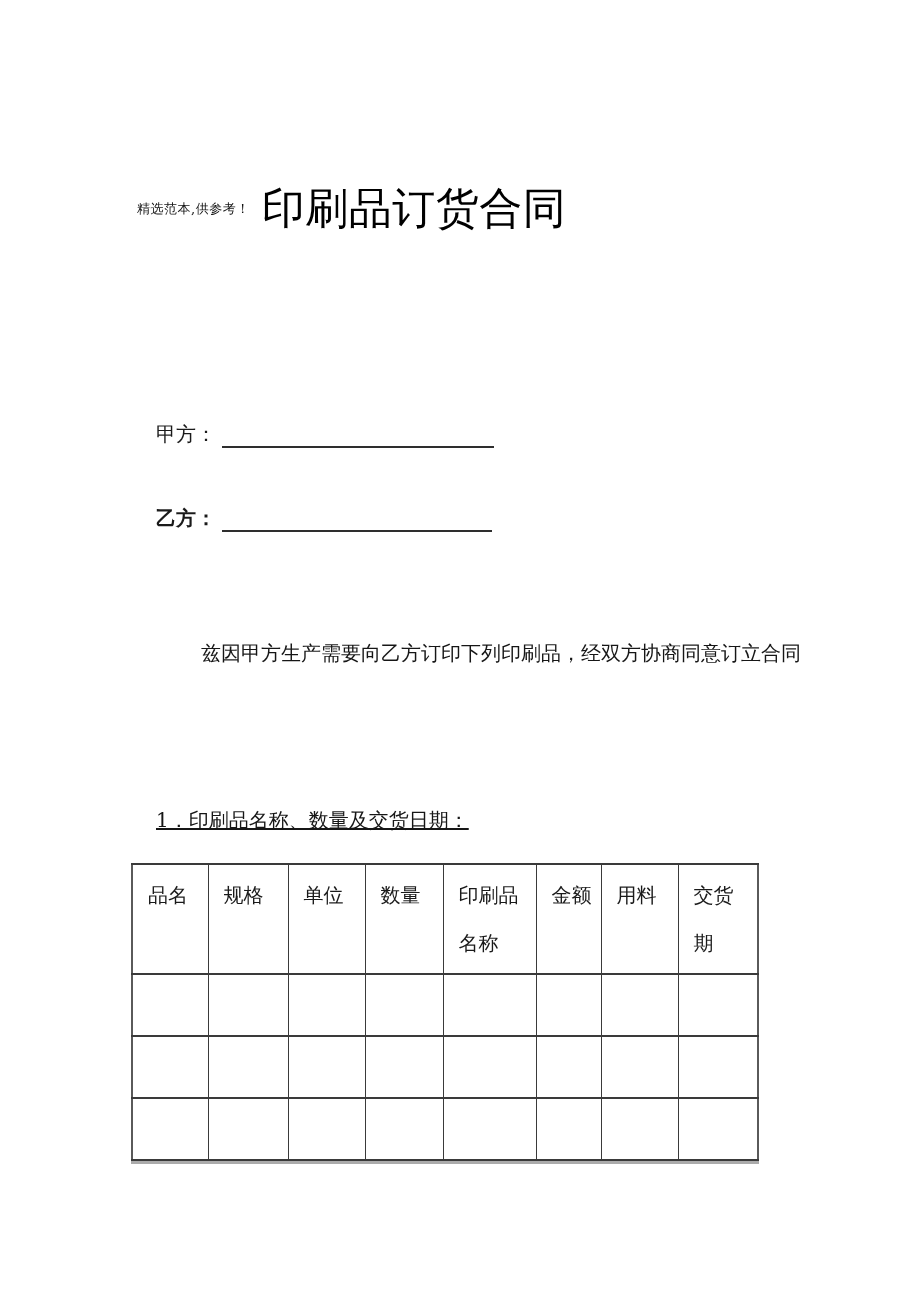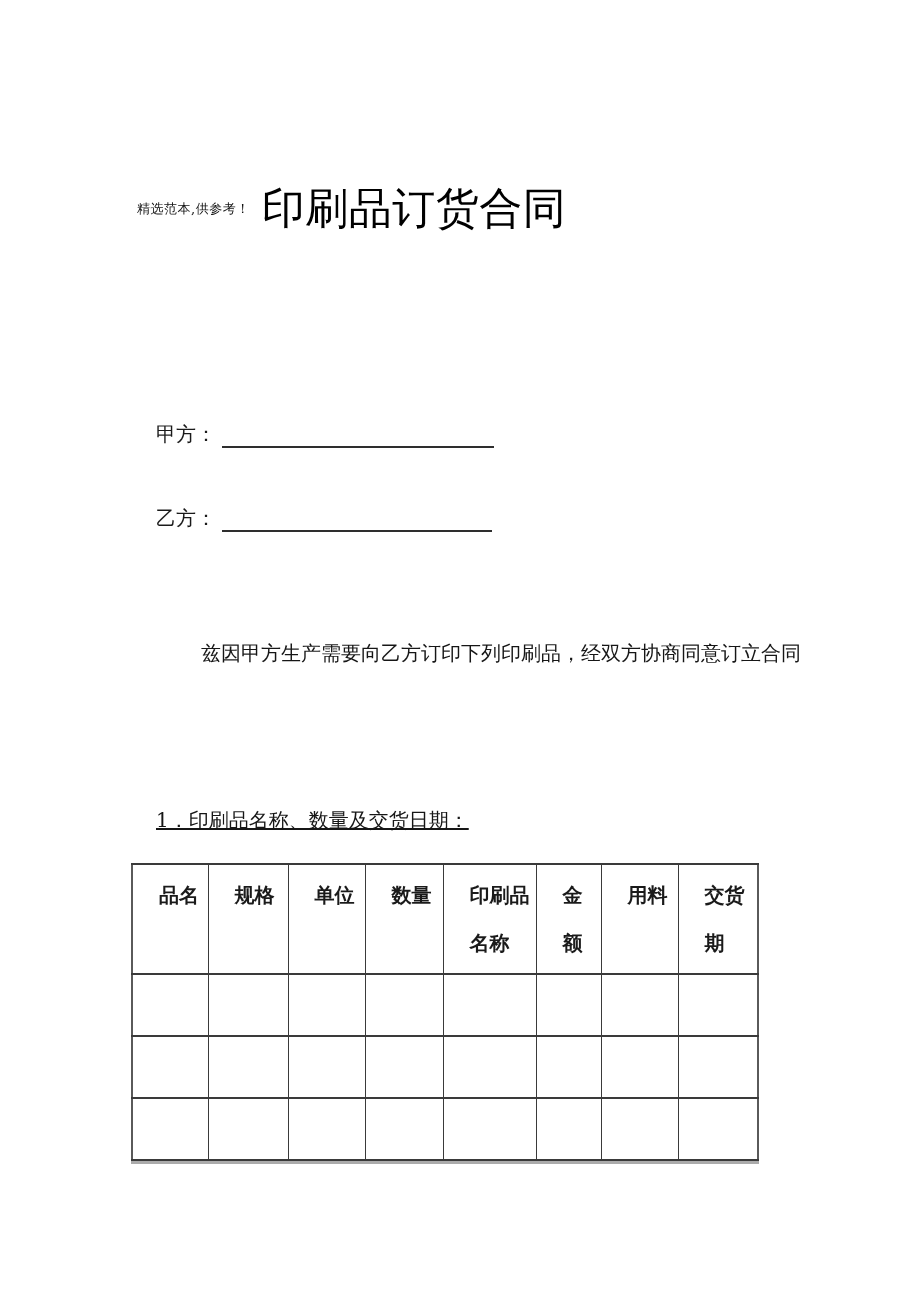--- a/index.html
+++ b/index.html
@@ -37,21 +37,21 @@
     letter-spacing: 0.5px;
   }
 
   .party-line {
     position: absolute;
     left: 156px;
     font-size: 20px;
     white-space: nowrap;
   }
   .party-a { top: 379px; margin-top: 42px; }
-  .party-b { top: 505px; }
+  .party-b { top: 505px; font-weight: bold; }
   .blank-line {
     display: inline-block;
     height: 23px;
     border-bottom: 2px solid #2e2e2e;
     vertical-align: bottom;
     margin-left: 6px;
   }
   .blank-a { width: 272px; }
   .blank-b { width: 270px; }
 
@@ -91,24 +91,24 @@
   }
   .contract-table td {
     border-style: solid;
     border-color: #3a3a3a;
     border-width: 2px 1px;
     vertical-align: top;
     overflow: hidden;
   }
   .contract-table tr.header-row td {
     height: 110px;
-    padding: 6px 6px 0 26px;
+    padding: 6px 6px 0 15px;
     font-size: 20px;
     line-height: 48px;
-    font-weight: bold;
+    font-weight: normal;
     color: #1a1a1a;
     word-break: break-all;
   }
   .contract-table tr.data-row td {
     height: 62px;
   }
 </style>
 </head>
 <body>
 

